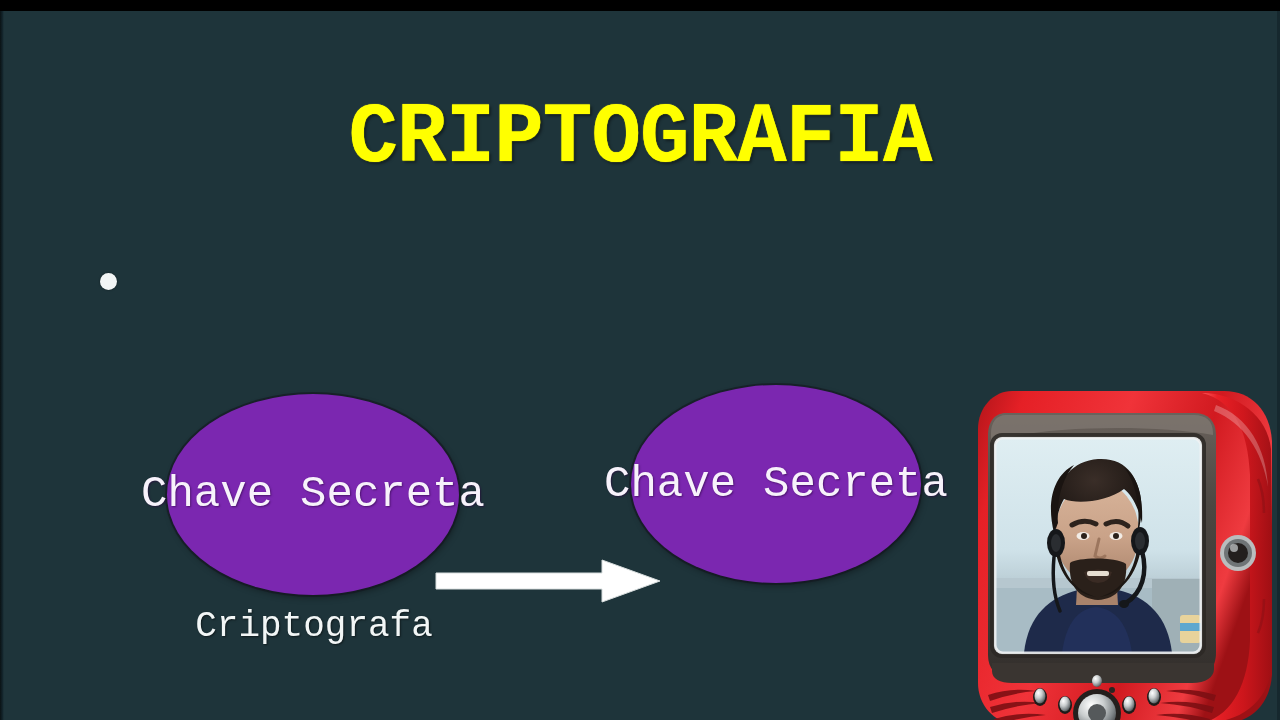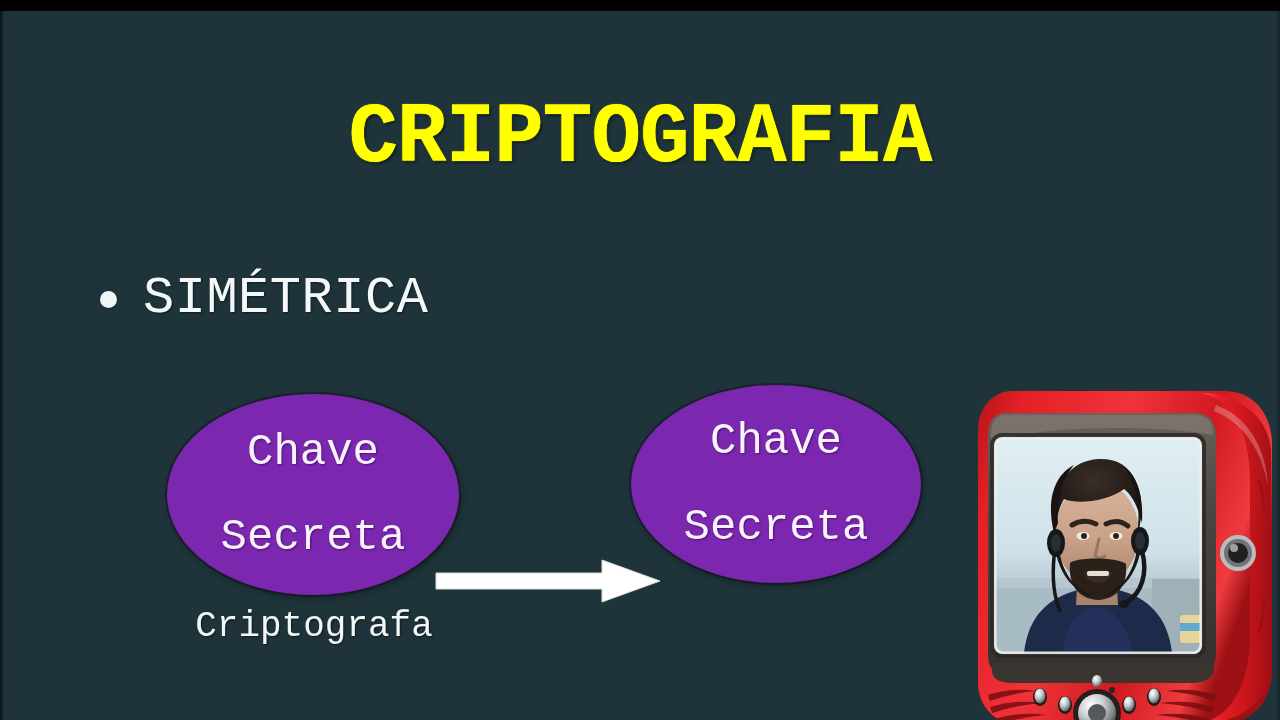--- a/index.html
+++ b/index.html
@@ -79,21 +79,21 @@
     text-shadow: 1px 1px 2px rgba(0,0,0,.5);
   }
 
   
   .ellipse {
     position: absolute;
     border-radius: 50%;
     background: #7b27b0;
     box-shadow: 0 0 0 2px rgba(20,20,30,.55), 2px 3px 6px rgba(0,0,0,.35);
     display: flex;
-    flex-direction: column;
+    flex-direction: row;
     align-items: center;
     justify-content: center;
     color: #f7f2fb;
     font-size: 44px;
     line-height: 1.32;
     text-align: center;
     text-shadow: 1px 1px 2px rgba(40,0,60,.55);
     gap: 27px;
   }
   #ellipse-left {
@@ -148,21 +148,20 @@
 <div id="stage">
 
   <div class="edge-left"></div>
   <div class="edge-right"></div>
   <div class="edge-bottom"></div>
 
   <div class="title">CRIPTOGRAFIA</div>
 
   <div class="bullet-row">
     <span class="bullet-dot"></span>
-    <span class="bullet-text">SIMÉTRICA</span>
   </div>
 
   <div class="ellipse" id="ellipse-left">
     <span class="line">Chave</span>
     <span class="line">Secreta</span>
   </div>
 
   <div class="ellipse" id="ellipse-right">
     <span class="line">Chave</span>
     <span class="line">Secreta</span>

